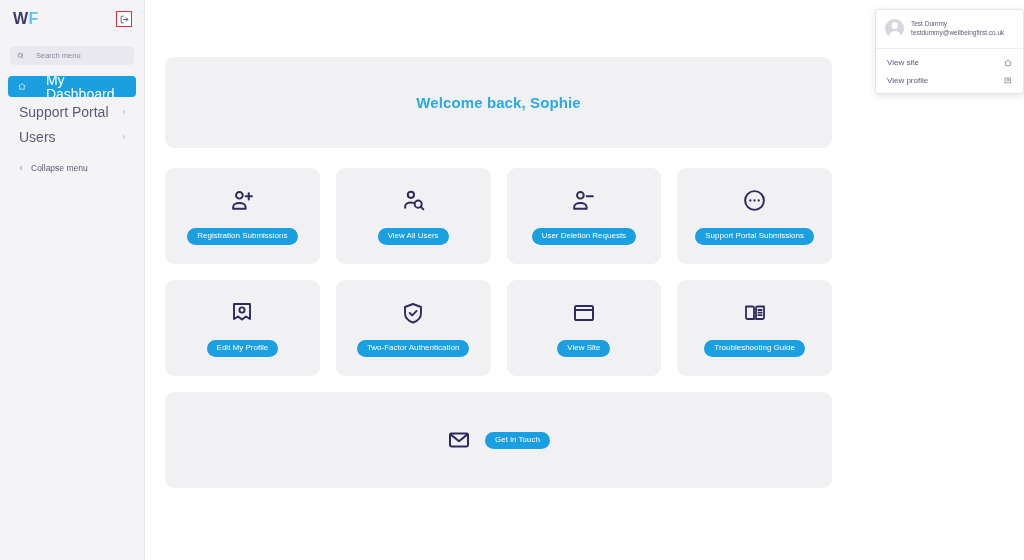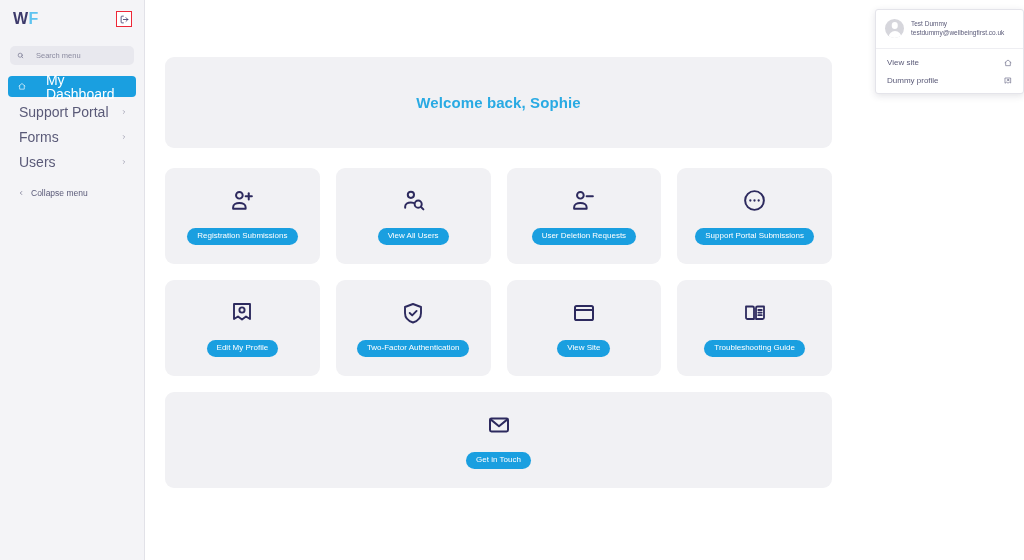--- a/index.html
+++ b/index.html
@@ -194,21 +194,20 @@
     font-family: "Liberation Sans", sans-serif;
     cursor: pointer;
   }
 
   .card-wide {
     background: #f1f1f4;
     border-radius: 9px;
     height: 96px;
     margin-top: 16px;
     display: flex;
-    flex-direction: column;
     align-items: center;
     justify-content: center;
     gap: 14px;
     cursor: pointer;
   }
 
   
   .user-dropdown {
     position: absolute;
     top: 9px;
@@ -317,26 +316,20 @@
         <span class="nav-item-label">My Dashboard</span>
       </div>
 
       <div class="nav-item nav-sub">
         <span class="nav-item-label">Support Portal</span>
         <svg class="chev" width="6" height="6" viewBox="0 0 24 24" fill="none" stroke="#8b8ba0" stroke-width="2.6" stroke-linecap="round" stroke-linejoin="round">
           <polyline points="9 18 15 12 9 6"></polyline>
         </svg>
       </div>
 
-      <div class="nav-item nav-sub">
-        <span class="nav-item-label">Forms</span>
-        <svg class="chev" width="6" height="6" viewBox="0 0 24 24" fill="none" stroke="#8b8ba0" stroke-width="2.6" stroke-linecap="round" stroke-linejoin="round">
-          <polyline points="9 18 15 12 9 6"></polyline>
-        </svg>
-      </div>
 
       <div class="nav-item nav-sub">
         <span class="nav-item-label">Users</span>
         <svg class="chev" width="6" height="6" viewBox="0 0 24 24" fill="none" stroke="#8b8ba0" stroke-width="2.6" stroke-linecap="round" stroke-linejoin="round">
           <polyline points="9 18 15 12 9 6"></polyline>
         </svg>
       </div>
 
       <div class="collapse-menu">
         <svg width="6" height="6" viewBox="0 0 24 24" fill="none" stroke="#5a5a78" stroke-width="2.6" stroke-linecap="round" stroke-linejoin="round">
@@ -474,21 +467,21 @@
 
       <div class="dd-item">
         <span>View site</span>
         <svg width="8" height="8" viewBox="0 0 24 24" fill="none" stroke="#6b6b88" stroke-width="2" stroke-linecap="round" stroke-linejoin="round">
           <path d="M3 10.5 12 3l9 7.5"></path>
             <path d="M5 10v10h14V10"></path>
         </svg>
       </div>
 
       <div class="dd-item">
-        <span>Dummy profile</span>
+        <span>View profile</span>
         <svg width="8" height="8" viewBox="0 0 24 24" fill="none" stroke="#6b6b88" stroke-width="2" stroke-linecap="round" stroke-linejoin="round">
           <path d="M4 3h16v15l-4-2.5-4 3-4-3L4 18z"></path>
           <circle cx="12" cy="9" r="2.4"></circle>
         </svg>
       </div>
 
 
     </div>
   </div>
 

